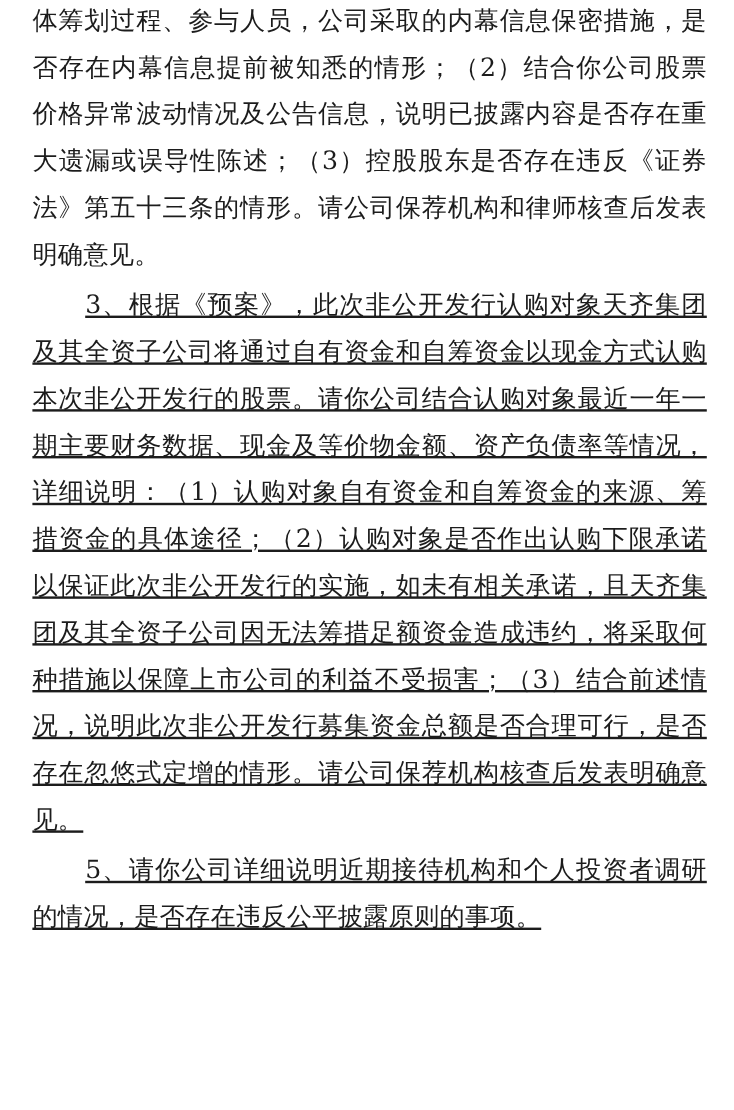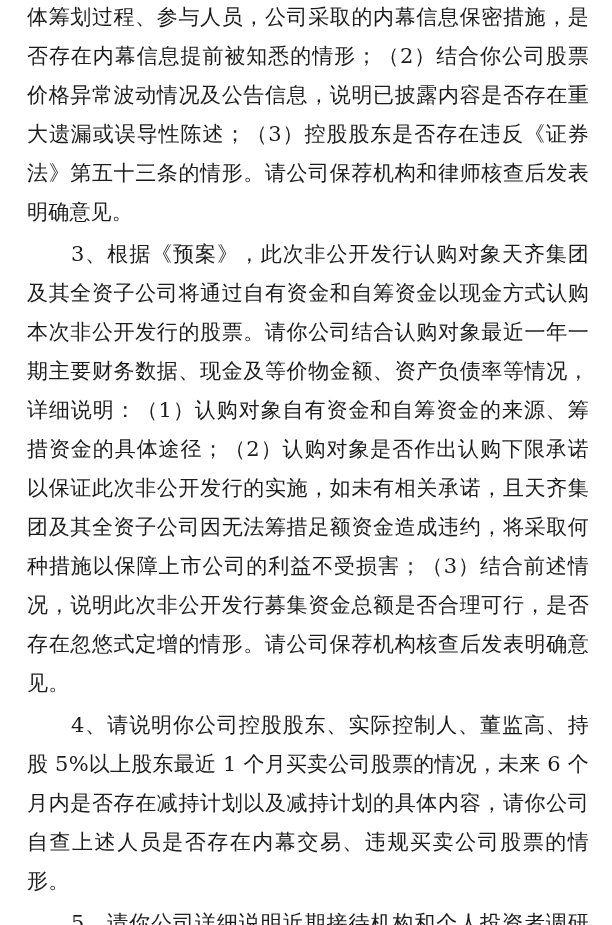--- a/index.html
+++ b/index.html
@@ -29,27 +29,27 @@
     padding: 0;
     text-align: justify;
     text-justify: inter-character;
     word-break: break-all;
   }
   .para + .para {
     margin-top: 3px;
   }
   .indent {
     text-indent: 44px;
+    text-decoration: underline;
   }
   .first {
     margin-top: -2px;
   }
 </style>
 </head>
 <body>
 
 <div class="page">
   <p class="para first">体筹划过程、参与人员，公司采取的内幕信息保密措施，是否存在内幕信息提前被知悉的情形；（2）结合你公司股票价格异常波动情况及公告信息，说明已披露内容是否存在重大遗漏或误导性陈述；（3）控股股东是否存在违反《证券法》第五十三条的情形。请公司保荐机构和律师核查后发表明确意见。</p>
   <p class="para indent">3、根据《预案》，此次非公开发行认购对象天齐集团及其全资子公司将通过自有资金和自筹资金以现金方式认购本次非公开发行的股票。请你公司结合认购对象最近一年一期主要财务数据、现金及等价物金额、资产负债率等情况，详细说明：（1）认购对象自有资金和自筹资金的来源、筹措资金的具体途径；（2）认购对象是否作出认购下限承诺以保证此次非公开发行的实施，如未有相关承诺，且天齐集团及其全资子公司因无法筹措足额资金造成违约，将采取何种措施以保障上市公司的利益不受损害；（3）结合前述情况，说明此次非公开发行募集资金总额是否合理可行，是否存在忽悠式定增的情形。请公司保荐机构核查后发表明确意见。</p>
-  <p class="para indent">4、请说明你公司控股股东、实际控制人、董监高、持股 5%以上股东最近 1 个月买卖公司股票的情况，未来 6 个月内是否存在减持计划以及减持计划的具体内容，请你公司自查上述人员是否存在内幕交易、违规买卖公司股票的情形。</p>
   <p class="para indent">5、请你公司详细说明近期接待机构和个人投资者调研的情况，是否存在违反公平披露原则的事项。</p>
 
 </div>
 
 </body></html>

